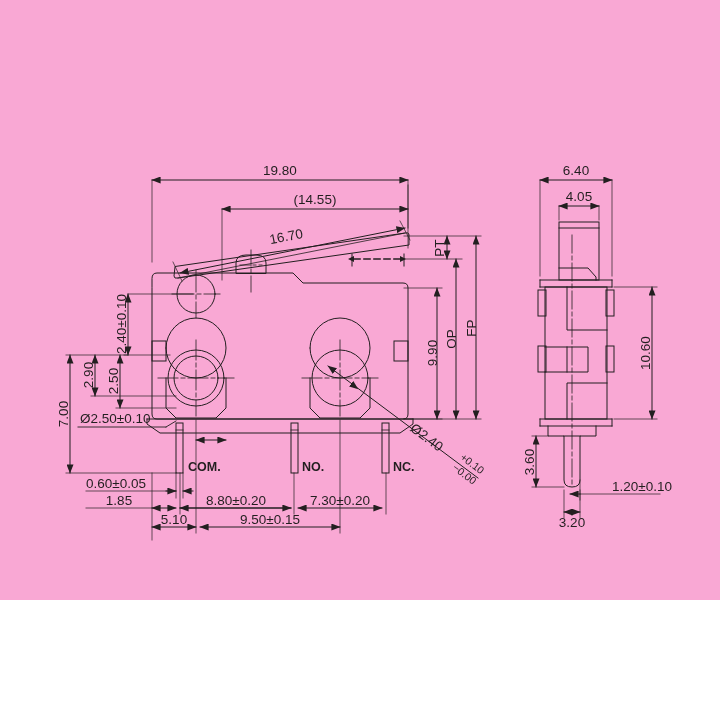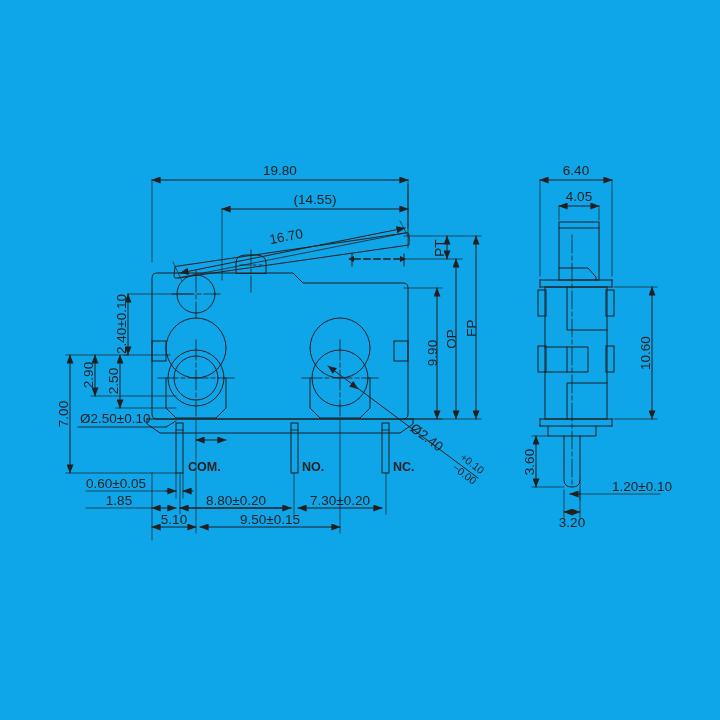--- a/index.html
+++ b/index.html
@@ -1,18 +1,18 @@
 <!DOCTYPE html>
 <html><head>
 <meta charset="utf-8">
 <style>
   html,body{margin:0;padding:0;background:#ffffff;}
   body{width:720px;height:720px;overflow:hidden;
        font-family:"Liberation Sans","DejaVu Sans",sans-serif;}
-  #sheet{position:relative;width:720px;height:720px;background:#0ea5e9;}
+  #sheet{position:relative;width:720px;height:600px;background:#f9a8d4;}
   #sheet svg{display:block;}
   text{font-family:"Liberation Sans","DejaVu Sans",sans-serif;fill:#231f20;}
 </style>
 </head>
 <body>
 
 <div id="sheet">
 <svg width="720" height="720" viewBox="0 0 720 720">
 
   <defs>

